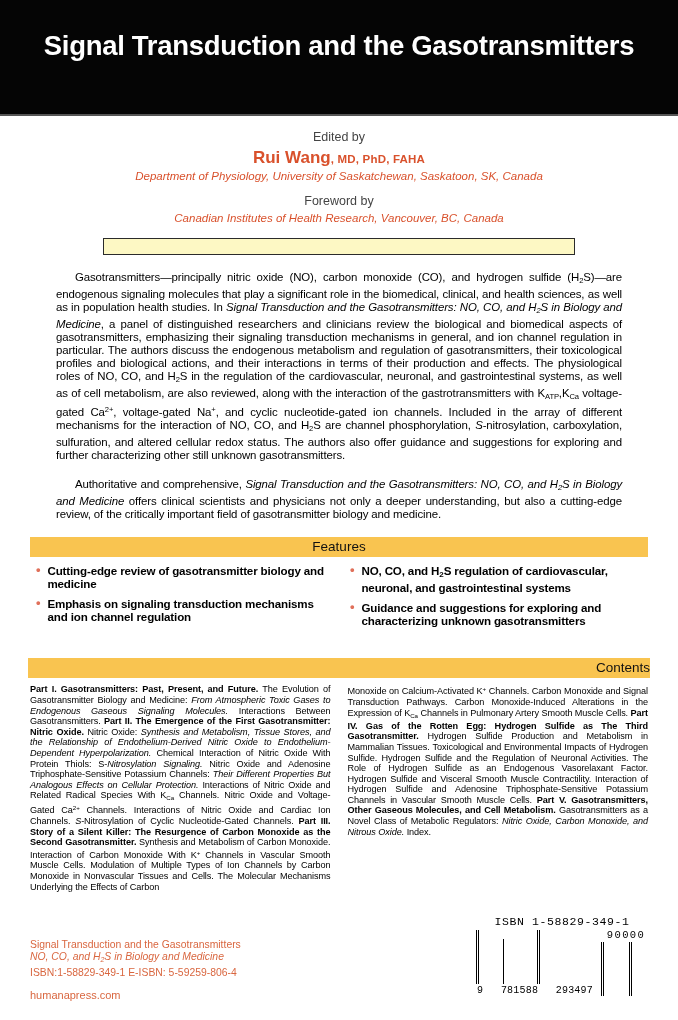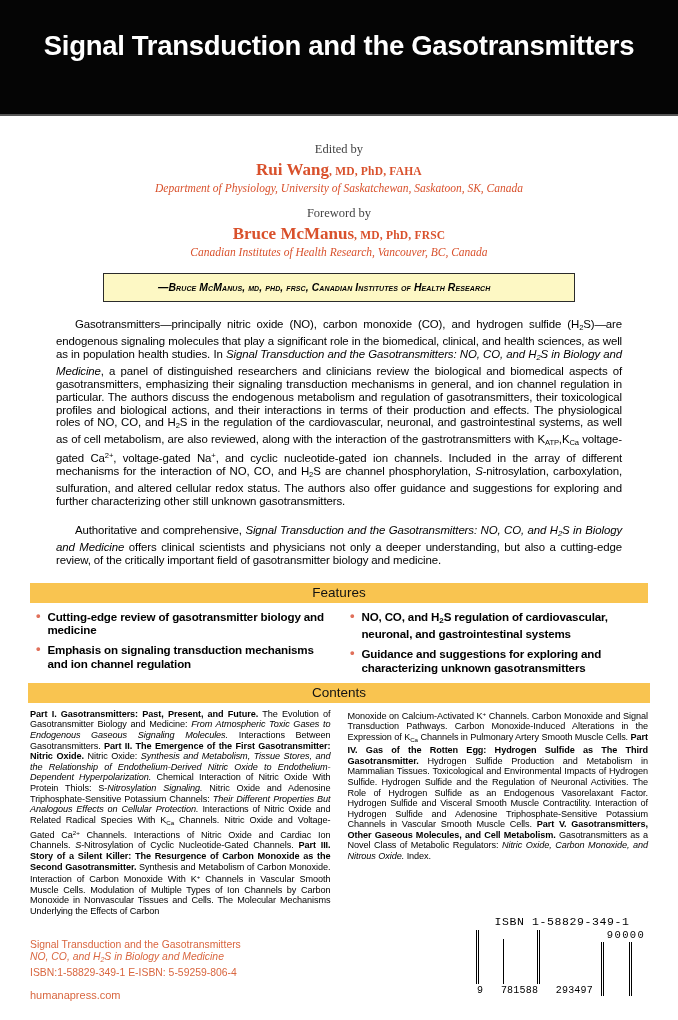--- a/index.html
+++ b/index.html
@@ -34,21 +34,21 @@
   .subtitle-line{
     color:#ffffff;
     font-size:17.5px;
     font-weight:normal;
     margin-top:10px;
     letter-spacing:0.1px;
   }
   .subtitle-line sub{ font-size:11px; vertical-align:-3px; }
 
   
-  .editors{ text-align:center; margin-top:26px;font-family:Liberation Serif, serif; }
+  .editors{ text-align:center; margin-top:14px; }
   .ed-small{ font-size:12.5px; color:#444; line-height:1.25; }
   .ed-name{
     color:#d9512c; font-weight:bold; font-size:17px;
     margin-top:2px; line-height:1.2;
   }
   .ed-name .degrees{ font-size:11.5px; font-weight:bold; letter-spacing:0.2px;}
   .ed-affil{
     color:#d9512c; font-style:italic; font-size:11.5px;
     margin-top:1px; line-height:1.25;text-align:center;
   }
@@ -85,21 +85,21 @@
 
   
   .sec-bar{
     background:#f9c450;
     text-align:center;
     font-size:13.5px;
     color:#111;
     padding:2px 0 3px 0;
   }
   .sec-features{ margin:11px 30px 0 30px; }
-  .sec-contents{ margin:2px 28px 0 28px; }
+  .sec-contents{ margin:24px 28px 0 28px;text-align:right; }
 
   
   .features{
     display:flex;
     margin:7px 32px 0 36px;
     gap:18px;
   }
   .feat-col{ flex:1; }
   .feat-item{
     display:flex; align-items:flex-start;
@@ -184,29 +184,25 @@
 
 <div class="editors">
   <div class="ed-small">Edited by</div>
   <div class="ed-name">
     <span>Rui Wang</span><span class="degrees">, MD, PhD, FAHA</span>
   </div>
   <div class="ed-affil">Department of Physiology, University of Saskatchewan, Saskatoon, SK, Canada</div>
 
   <div class="blk2">
     <div class="ed-small">Foreword by</div>
-    <div class="ed-name">
-      <span>Bruce McManus</span><span class="degrees">, MD, PhD, FRSC</span>
-    </div>
     <div class="ed-affil">Canadian Institutes of Health Research, Vancouver, BC, Canada</div>
   </div>
 </div>
 
 <div class="quote-box">
-  <div class="q-attrib">—Bruce McManus, md, phd, frsc, Canadian Institutes of Health Research</div>
 </div>
 
 <div class="body-copy">
   <p>Gasotransmitters—principally nitric oxide (NO), carbon monoxide (CO), and hydrogen sulfide (H<sub>2</sub>S)—are endogenous signaling molecules that play a significant role in the biomedical, clinical, and health sciences, as well as in population health studies. In <i>Signal Transduction and the Gasotransmitters: NO, CO, and H<sub>2</sub>S in Biology and Medicine</i>, a panel of distinguished researchers and clinicians review the biological and biomedical aspects of gasotransmitters, emphasizing their signaling transduction mechanisms in general, and ion channel regulation in particular. The authors discuss the endogenous metabolism and regulation of gasotransmitters, their toxicological profiles and biological actions, and their interactions in terms of their production and effects. The physiological roles of NO, CO, and H<sub>2</sub>S in the regulation of the cardiovascular, neuronal, and gastrointestinal systems, as well as of cell metabolism, are also reviewed, along with the interaction of the gastrotransmitters with K<sub>ATP</sub>,K<sub>Ca</sub> voltage-gated Ca<sup>2+</sup>, voltage-gated Na<sup>+</sup>, and cyclic nucleotide-gated ion channels. Included in the array of different mechanisms for the interaction of NO, CO, and H<sub>2</sub>S are channel phosphorylation, <i>S</i>-nitrosylation, carboxylation, sulfuration, and altered cellular redox status. The authors also offer guidance and suggestions for exploring and further characterizing other still unknown gasotransmitters.</p>
   <p>Authoritative and comprehensive, <i>Signal Transduction and the Gasotransmitters: NO, CO, and H<sub>2</sub>S in Biology and Medicine</i> offers clinical scientists and physicians not only a deeper understanding, but also a cutting-edge review, of the critically important field of gasotransmitter biology and medicine.</p>
 </div>
 
 <div class="sec-bar sec-features">Features</div>
 <div class="features">
   <div class="feat-col">

